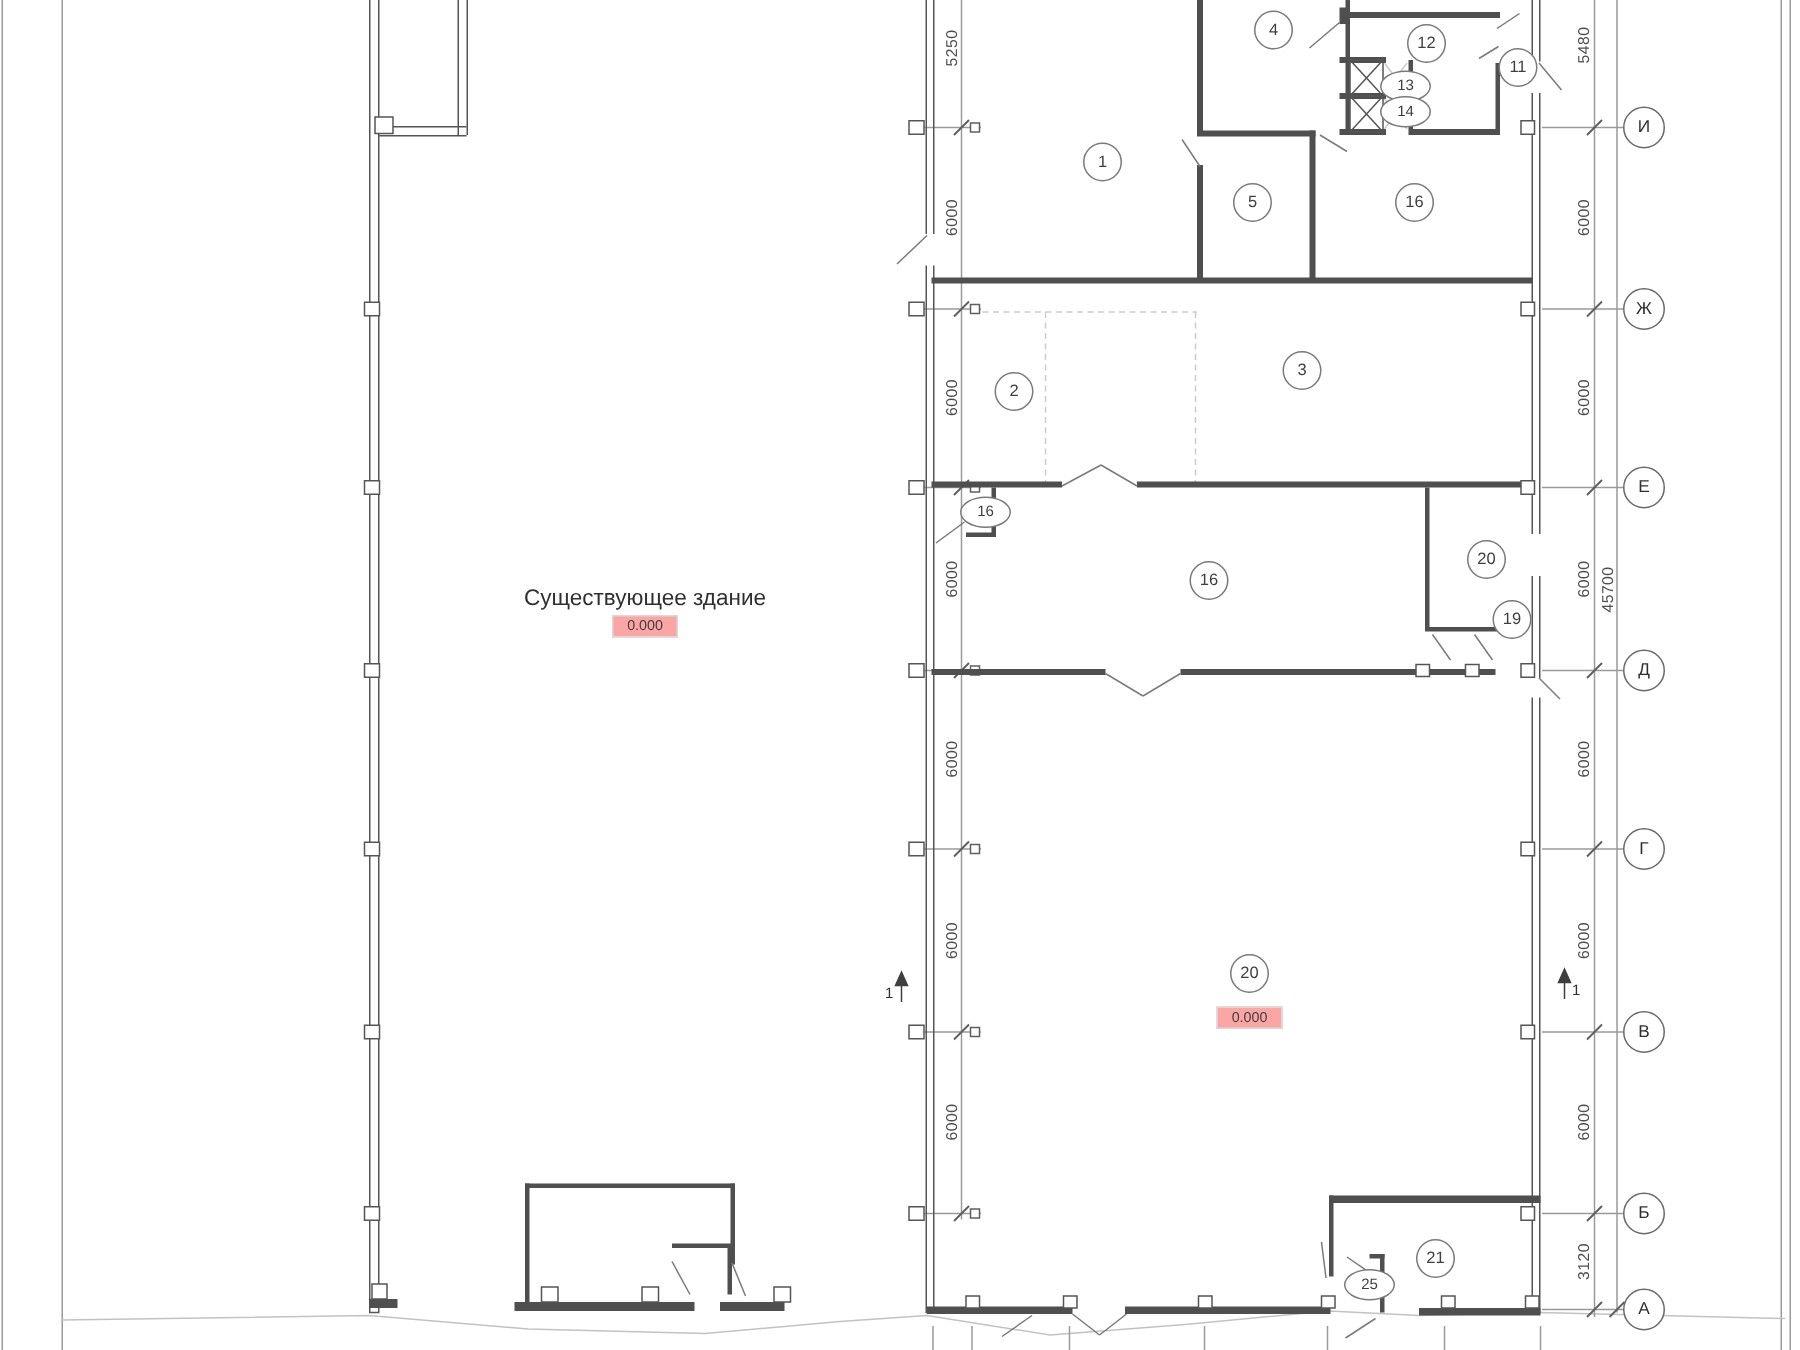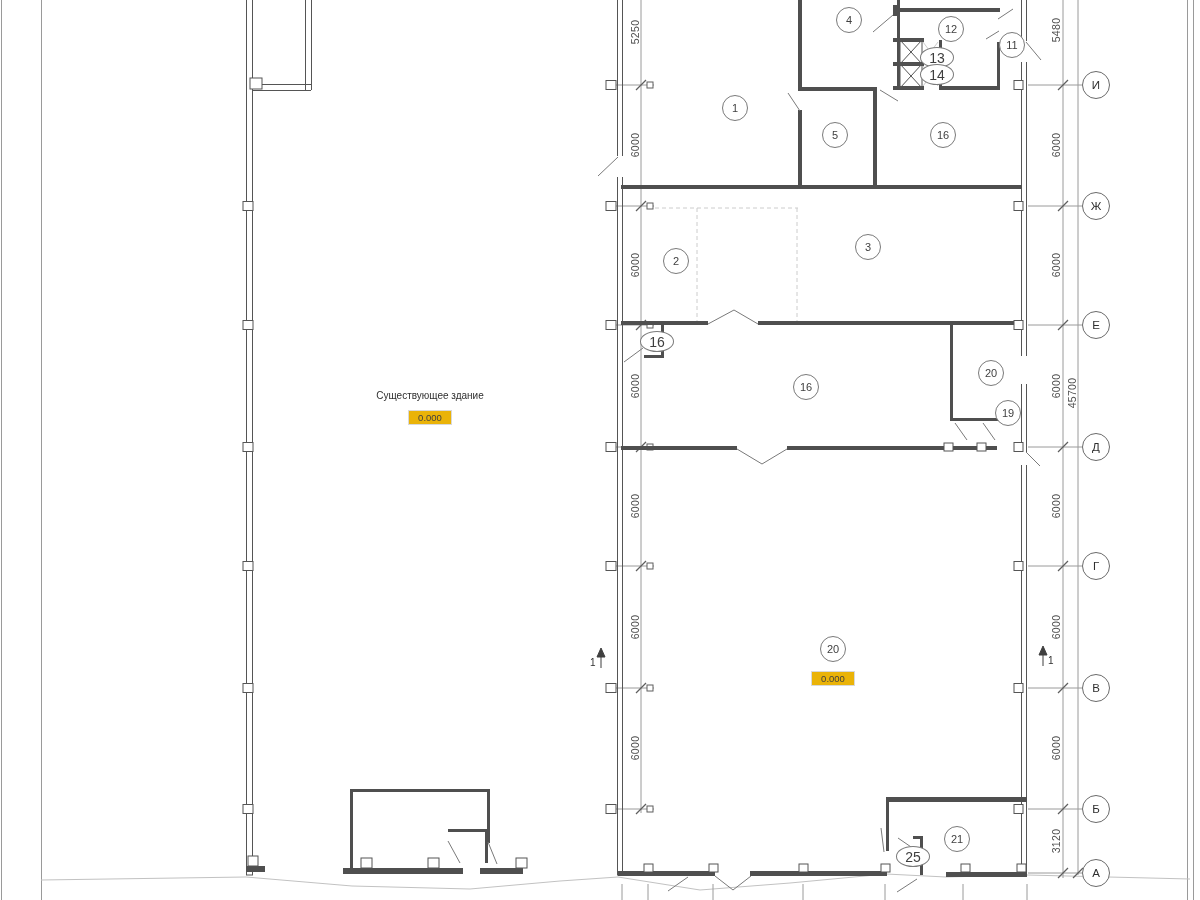--- a/index.html
+++ b/index.html
@@ -2,28 +2,28 @@
 <html><head>
 <meta charset="utf-8">
 <style>
   html,body{margin:0;padding:0;background:#fff;}
   .canvas{position:relative;width:1200px;height:900px;background:#ffffff;
           font-family:"Liberation Sans",sans-serif;overflow:hidden;}
   svg.linework{position:absolute;left:0;top:0;}
   .rc{position:absolute;width:26px;height:26px;border:1px solid #7a7a7a;border-radius:50%;
       background:#fff;display:flex;align-items:center;justify-content:center;
       font-size:11px;color:#3f3f3f;box-sizing:border-box;}
-  .rc.small{width:34px;height:21px;font-size:14px;}
+  .rc.small{width:34px;height:21px;font-size:10px;}
   .ac{position:absolute;width:28px;height:28px;border:1px solid #6a6a6a;border-radius:50%;
       background:#fff;display:flex;align-items:center;justify-content:center;
       font-size:11.5px;color:#2f2f2f;box-sizing:border-box;}
   .dim{position:absolute;width:60px;height:12px;text-align:center;font-size:10.5px;color:#4f4f4f;
        transform:rotate(-90deg);letter-spacing:.3px;white-space:nowrap;line-height:12px;}
-  .lbl{position:absolute;font-size:10px;color:#2f2f2f;}
-  .elev{position:absolute;border:1px solid #d9d9d9;background:#eab308;font-size:9.5px;color:#3f3f3f;
+  .lbl{position:absolute;font-size:15px;color:#2f2f2f;}
+  .elev{position:absolute;border:1px solid #d9d9d9;background:#fca5a5;font-size:9.5px;color:#3f3f3f;
         text-align:center;line-height:14px;box-sizing:border-box;}
   .sec{position:absolute;font-size:10px;color:#2f2f2f;}
 </style>
 </head>
 <body>
 
 <div class="canvas">
 
 <svg class="linework" width="1200" height="900" viewBox="0 0 1200 900">
 

